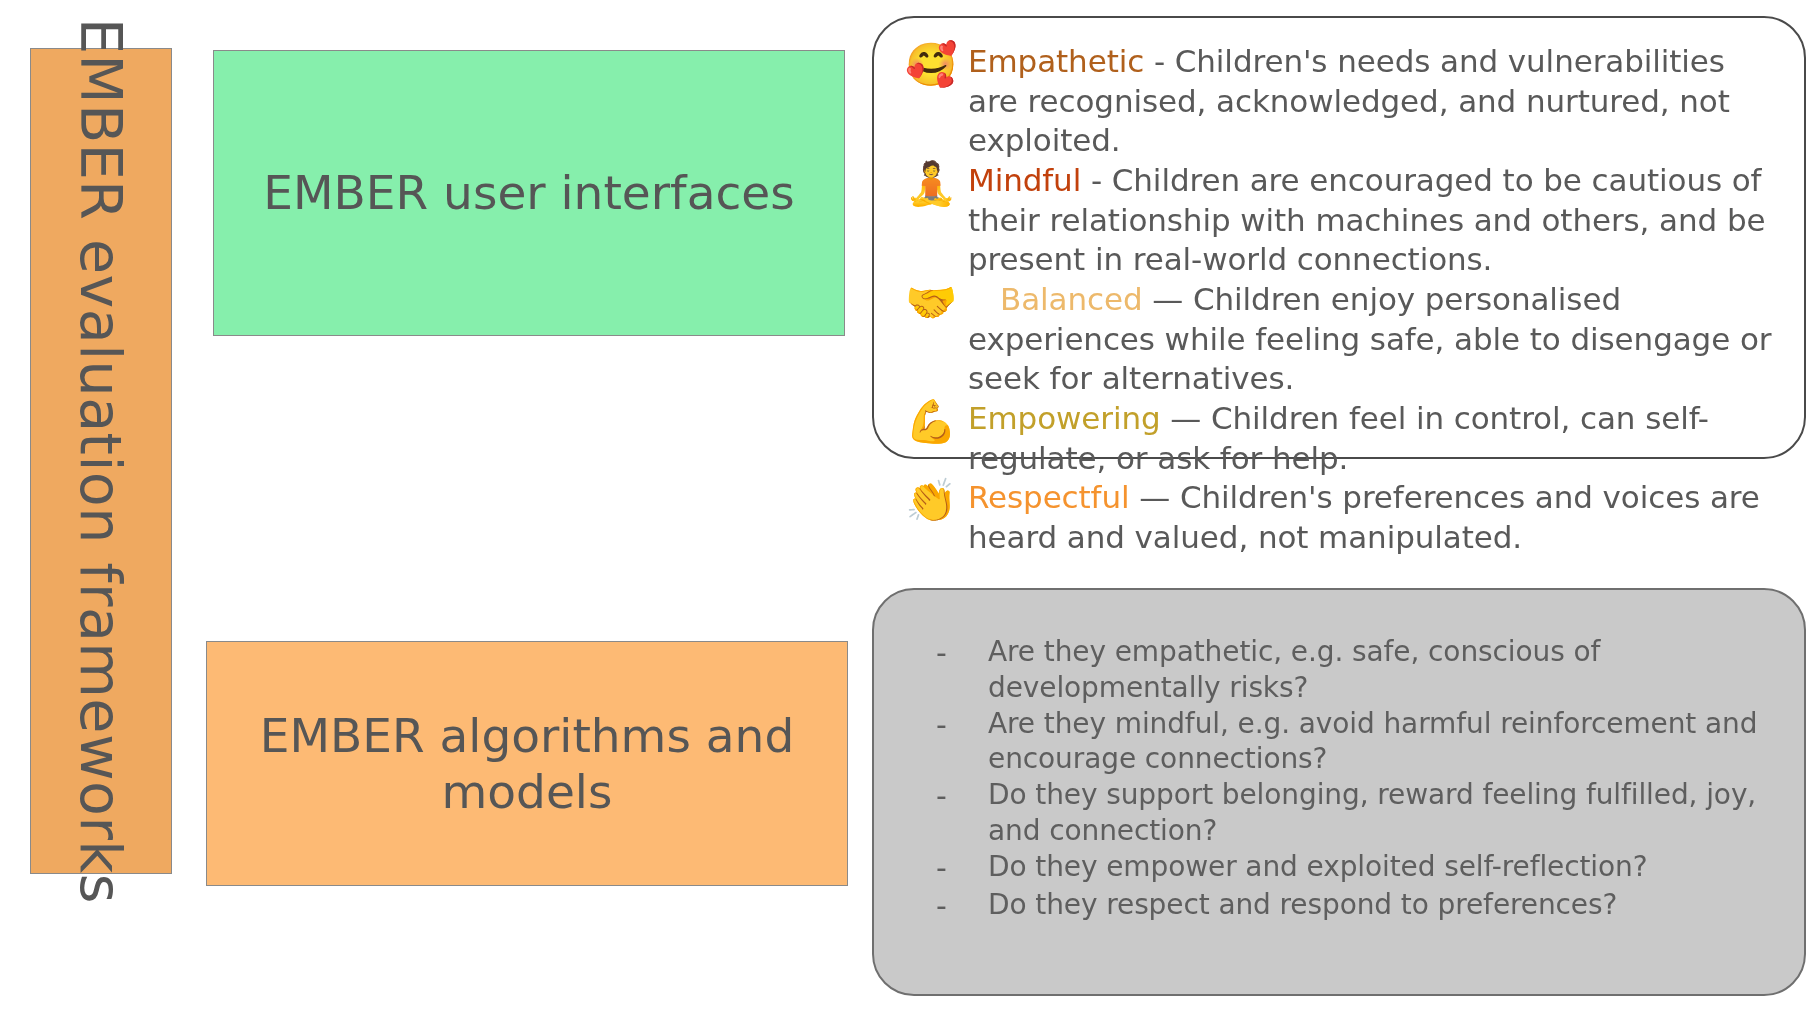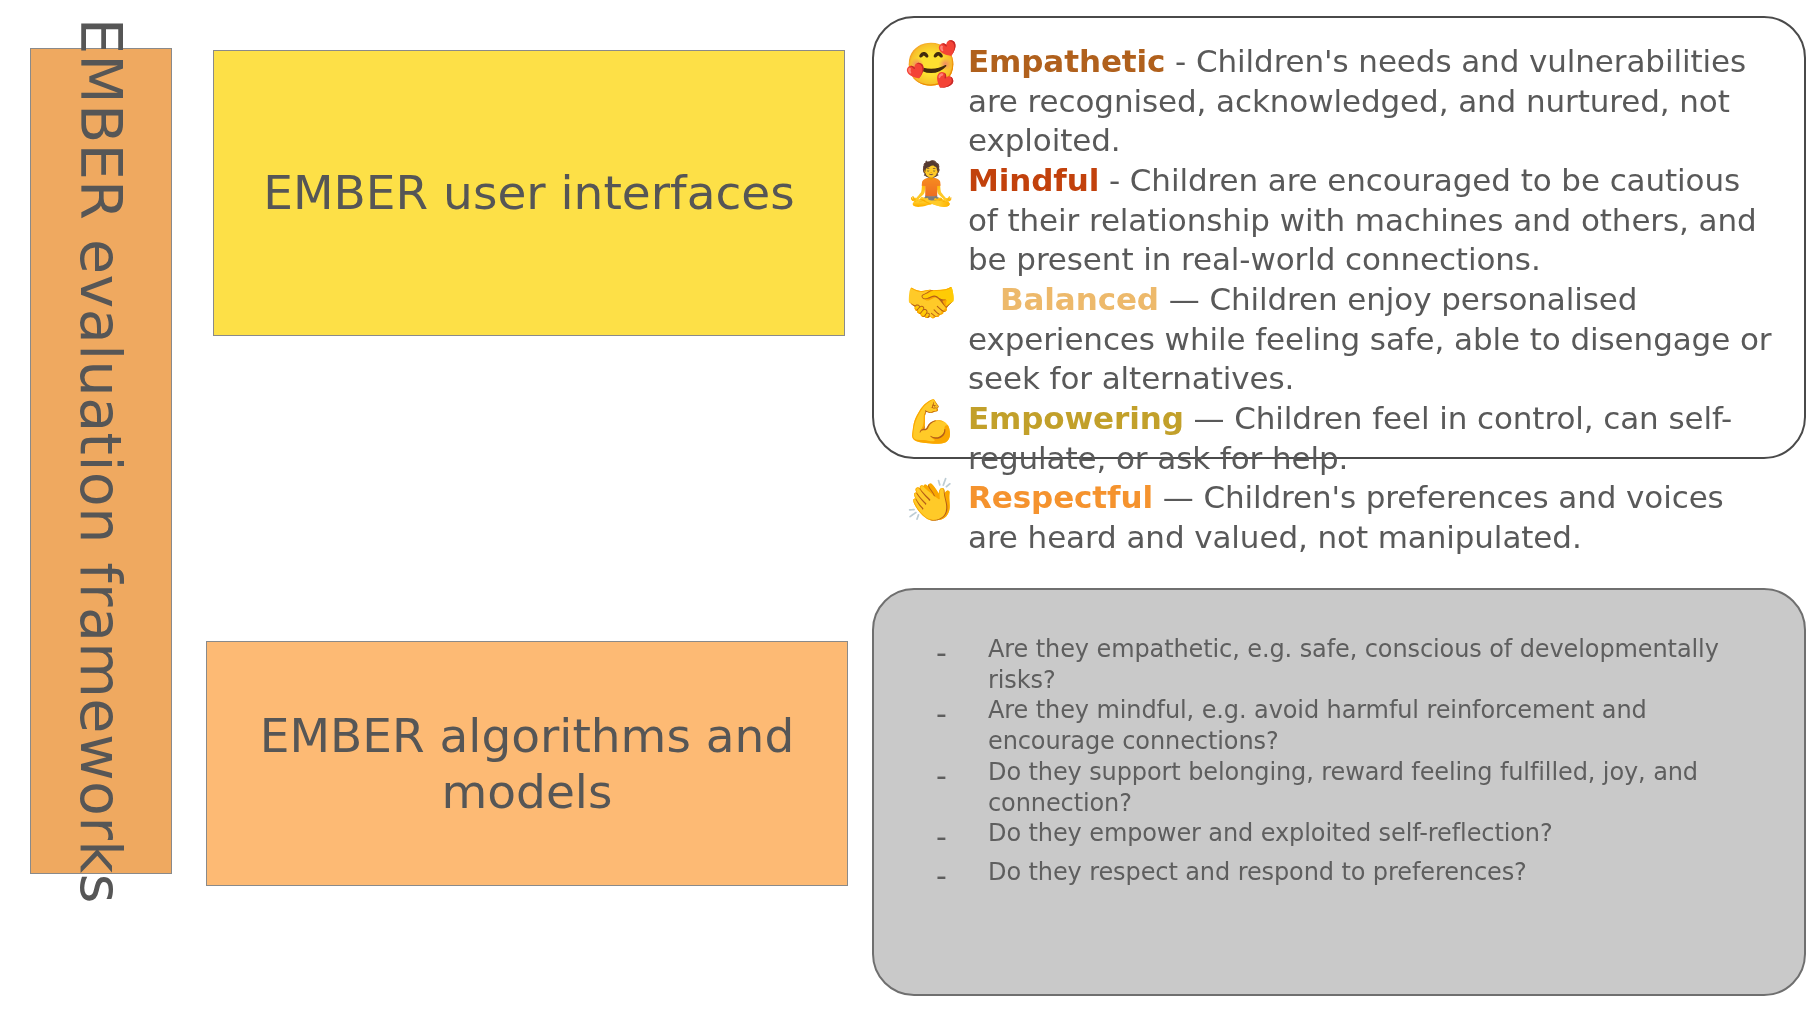--- a/index.html
+++ b/index.html
@@ -114,21 +114,21 @@
     font-family: "DejaVu Sans", sans-serif;
   }
   .principle-text {
     flex: 1 1 auto;
     font-size: 31px;
     line-height: 1.28;
     color: #595959;
     letter-spacing: -0.1px;
   }
   .principle-term {
-    font-weight: 700;
+    font-weight: 400;
   }
 
   
   #questions-list {
     list-style: none;
     margin: 0;
     padding: 44px 46px 0 62px;
   }
   .question-row {
     display: flex;
@@ -136,34 +136,34 @@
   }
   .question-dash {
     flex: 0 0 52px;
     width: 52px;
     font-size: 30px;
     line-height: 1.28;
     color: #5e5e5e;
   }
   .question-text {
     flex: 1 1 auto;
-    font-size: 24px;
+    font-size: 28px;
     line-height: 1.28;
     color: #5e5e5e;
     letter-spacing: -0.1px;
   }
 </style>
 </head>
 <body>
 
 <div id="sidebar-band" style="background: rgb(239, 169, 96); border-color: rgb(138, 138, 138);">
   <span class="vtext" style="color: rgb(86, 86, 86);">EMBER evaluation frameworks</span>
 </div>
 
-<div class="proc-box" id="box-ui" style="background: #fde047;">
+<div class="proc-box" id="box-ui" style="background: #86efac;">
   <span>EMBER user interfaces</span>
 </div>
 
 <div class="proc-box" id="box-algo" style="background: #fdba74;">
   <span>EMBER algorithms and models</span>
 </div>
 
 <div class="card" id="card-principles" style="background: rgb(255, 255, 255); border-color: rgb(74, 74, 74);">
   <ul id="principles-list">
       <li class="principle-row">

